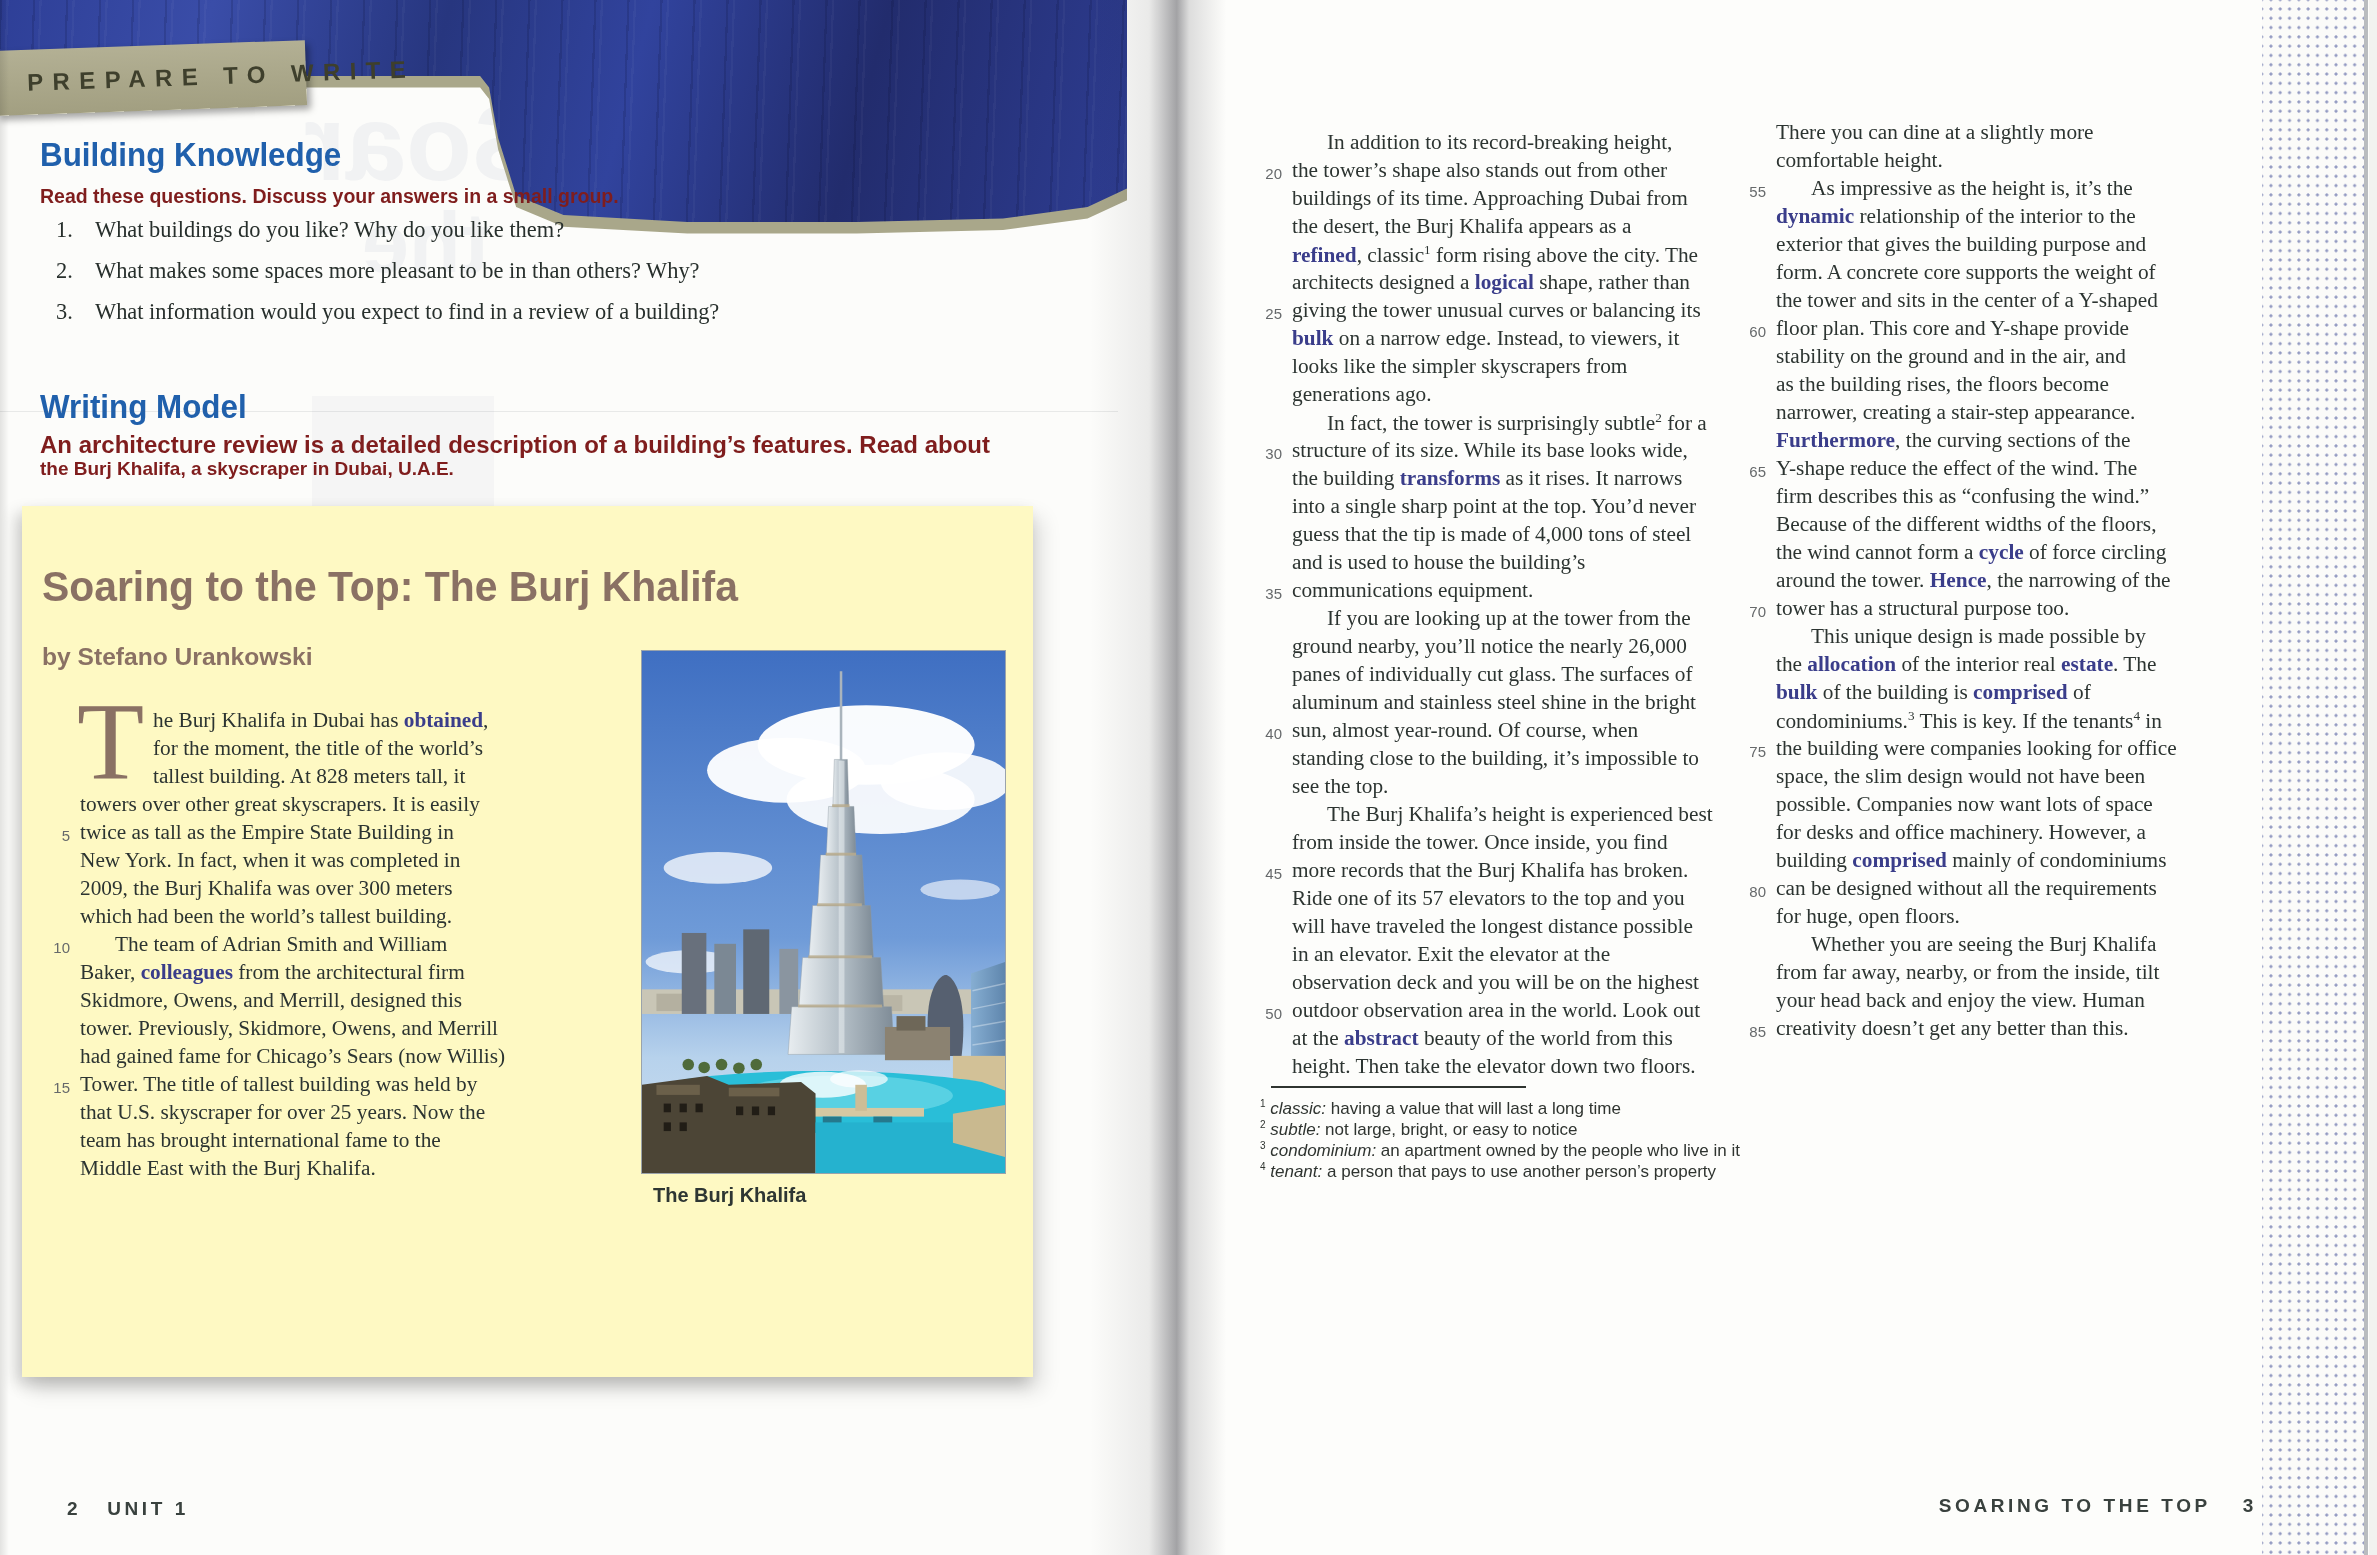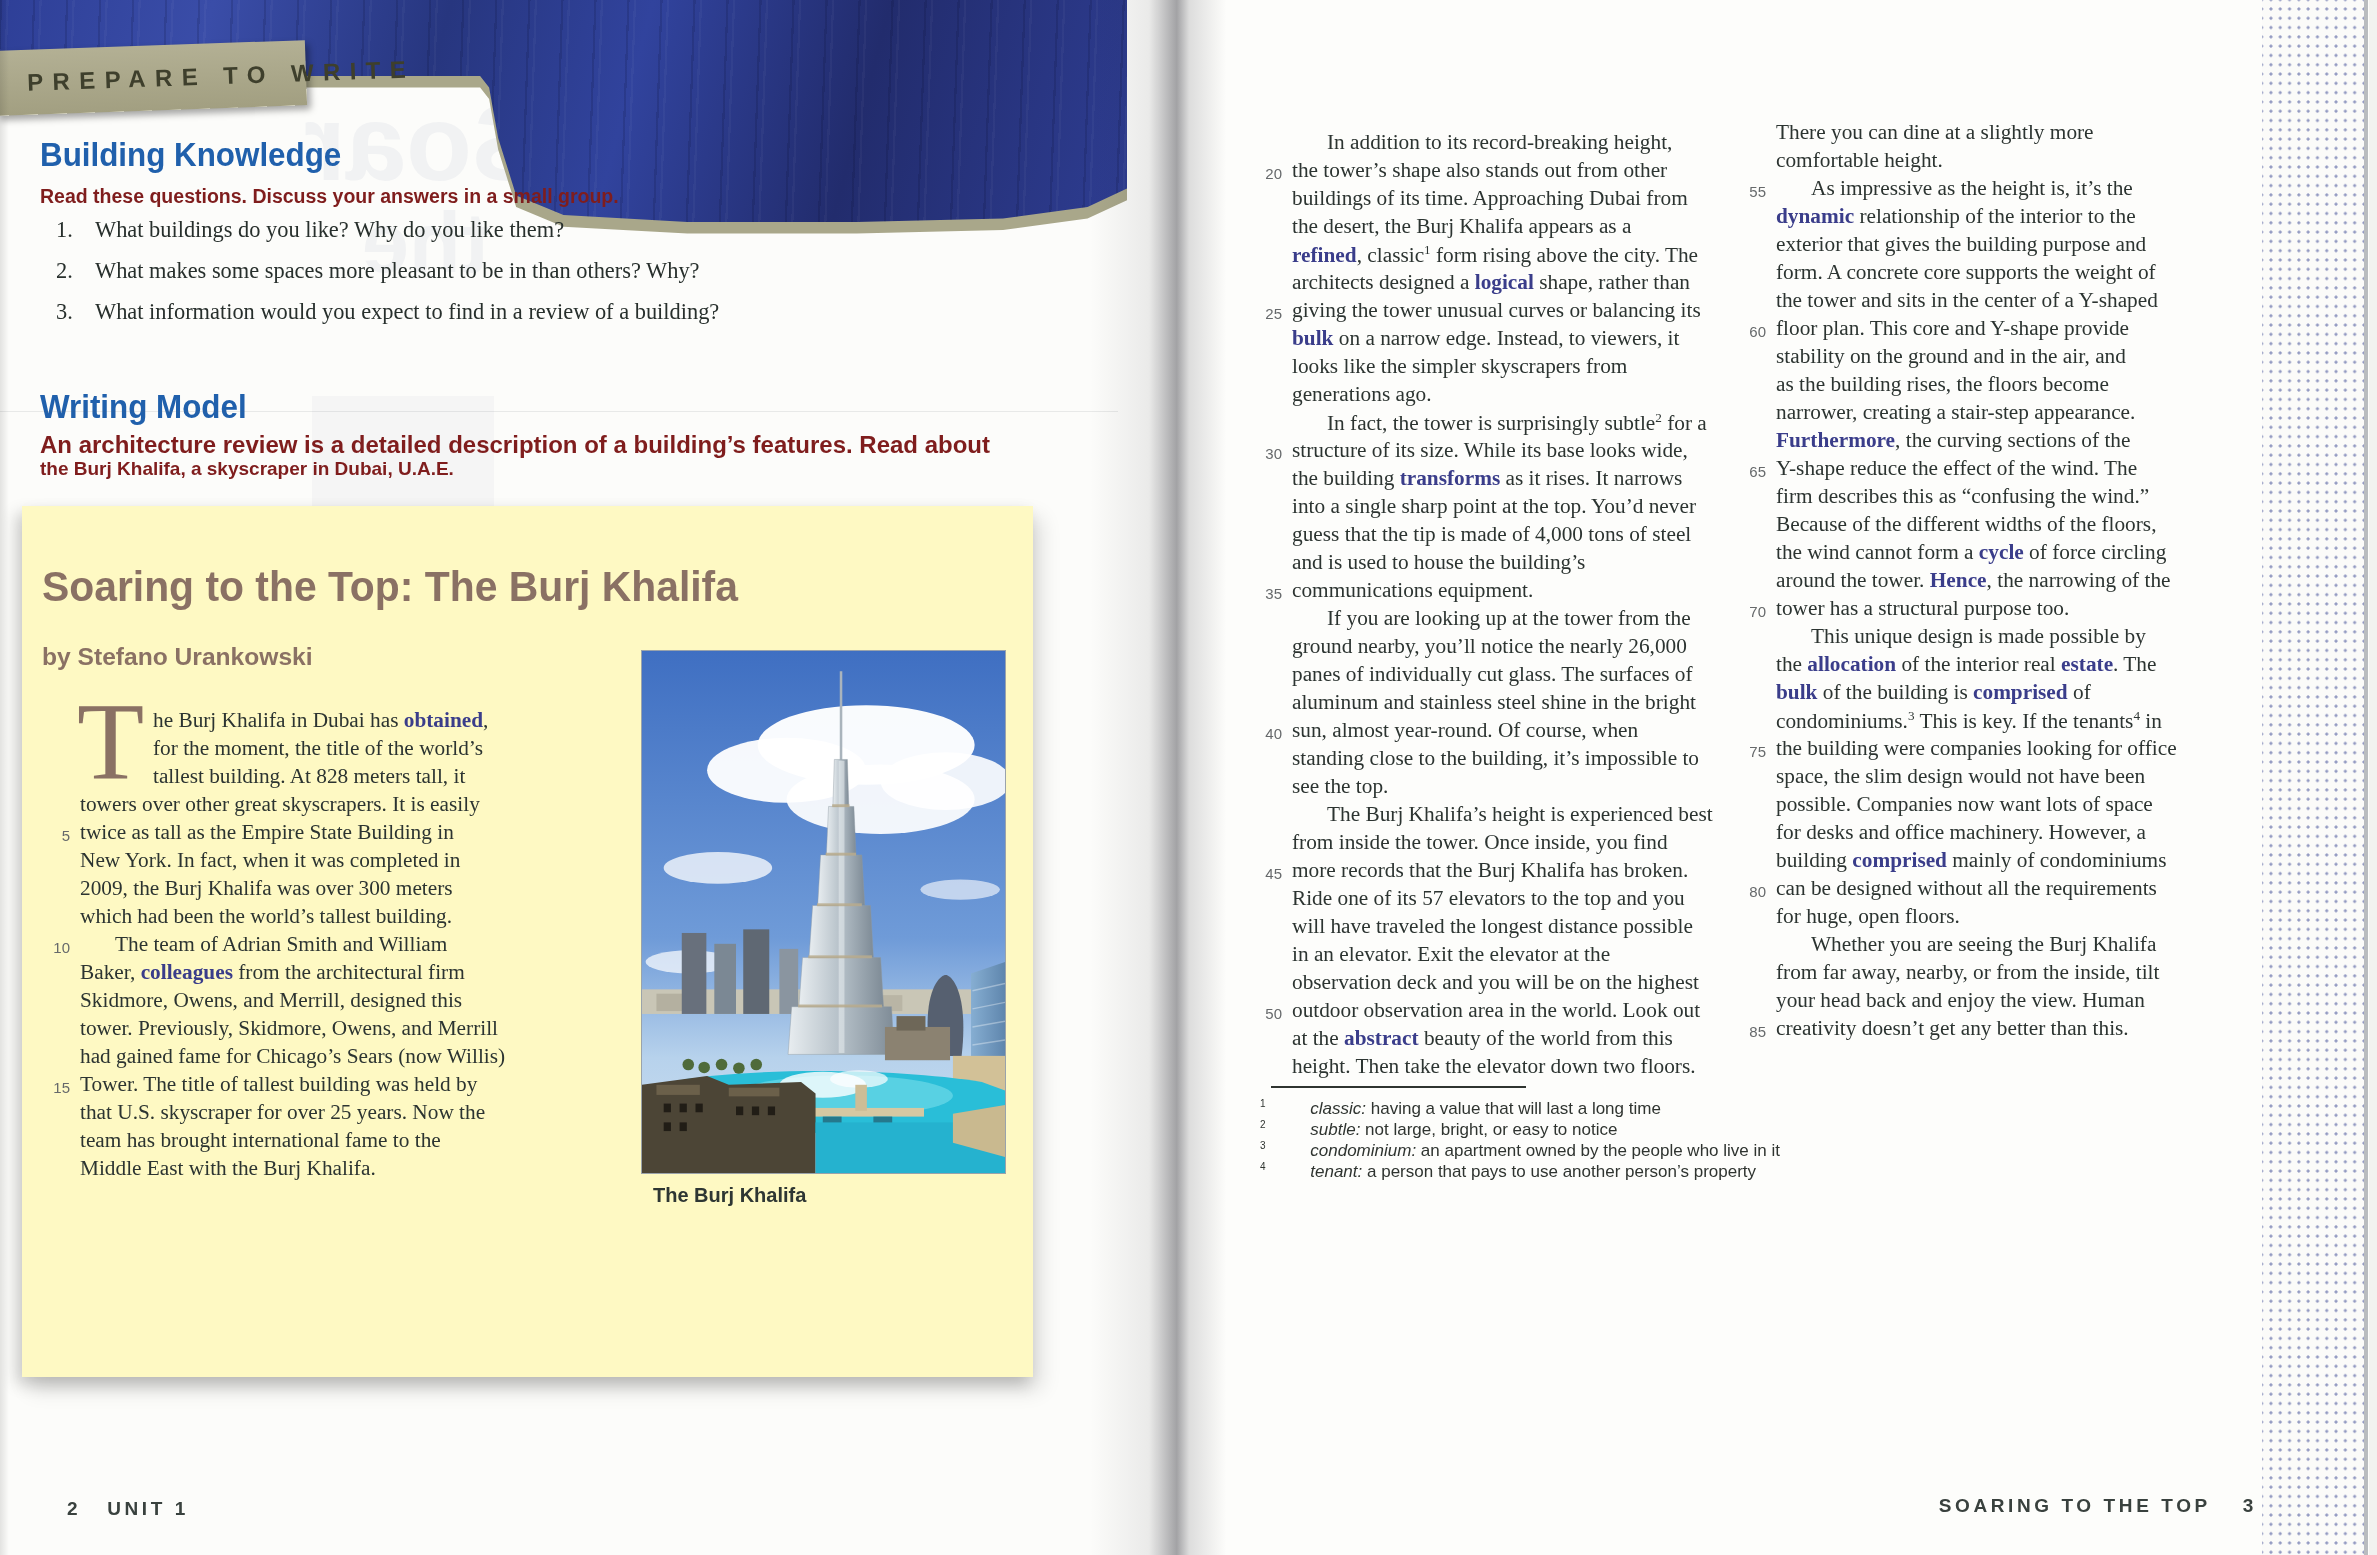--- a/index.html
+++ b/index.html
@@ -62,21 +62,21 @@
   
   #photo{left:620px;top:145px;width:363px;height:522px;outline:0.7px solid #9aa3ab;}
   #caption{left:631px;top:678px;font-family:"Liberation Sans",sans-serif;font-weight:bold;font-size:20px;color:#2e3633;}
   
   #col1{left:1257px;top:130px;width:499px;z-index:5;}
   #col2{left:1741px;top:120px;width:506px;z-index:5;}
   #fnRule{left:1271px;top:1086px;width:255px;height:2.2px;background:#2f3430;z-index:5;}
   #fns{left:1260px;top:1098px;z-index:5;}
   .fn{height:21px;font-family:"Liberation Sans",sans-serif;font-size:17px;color:#2f3430;white-space:nowrap;}
   .fn sup{font-size:10px;}
-  .fn i{font-style:italic;margin-left:40px;}
+  .fn i{font-style:italic;}
   
   .footer{font-family:"Liberation Sans",sans-serif;font-weight:bold;font-size:19px;letter-spacing:3.6px;
     color:#39413e;z-index:5;white-space:nowrap;}
   #footL{left:67px;top:1498px;}
   #footL .gap{display:inline-block;width:26px;}
   #footR{left:1735px;top:1495px;width:522px;text-align:right;}
   #footR .gap{display:inline-block;width:32px;}
   
   #dots{left:2262px;top:0;width:103px;height:1555px;background-color:#fbfbf9;z-index:4;
     background-image:radial-gradient(circle,#939ac2 1.3px,rgba(147,154,194,0) 1.7px);

